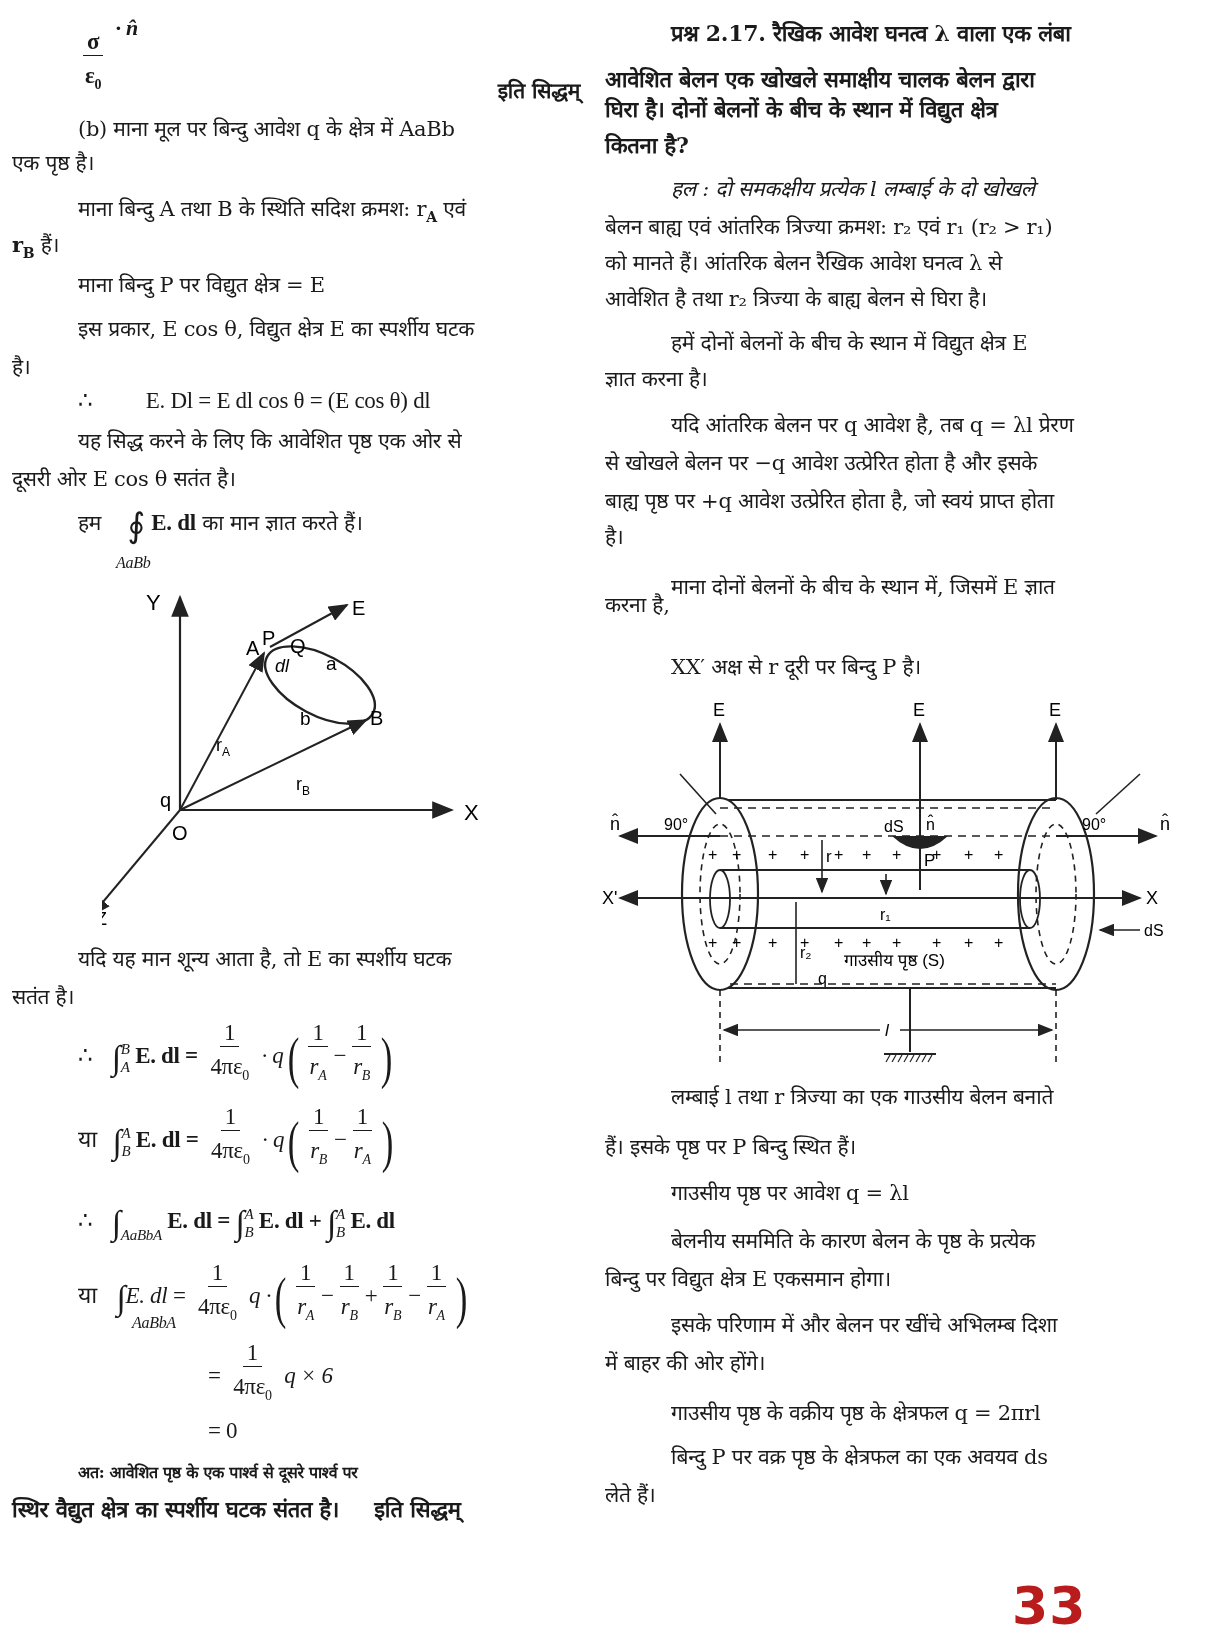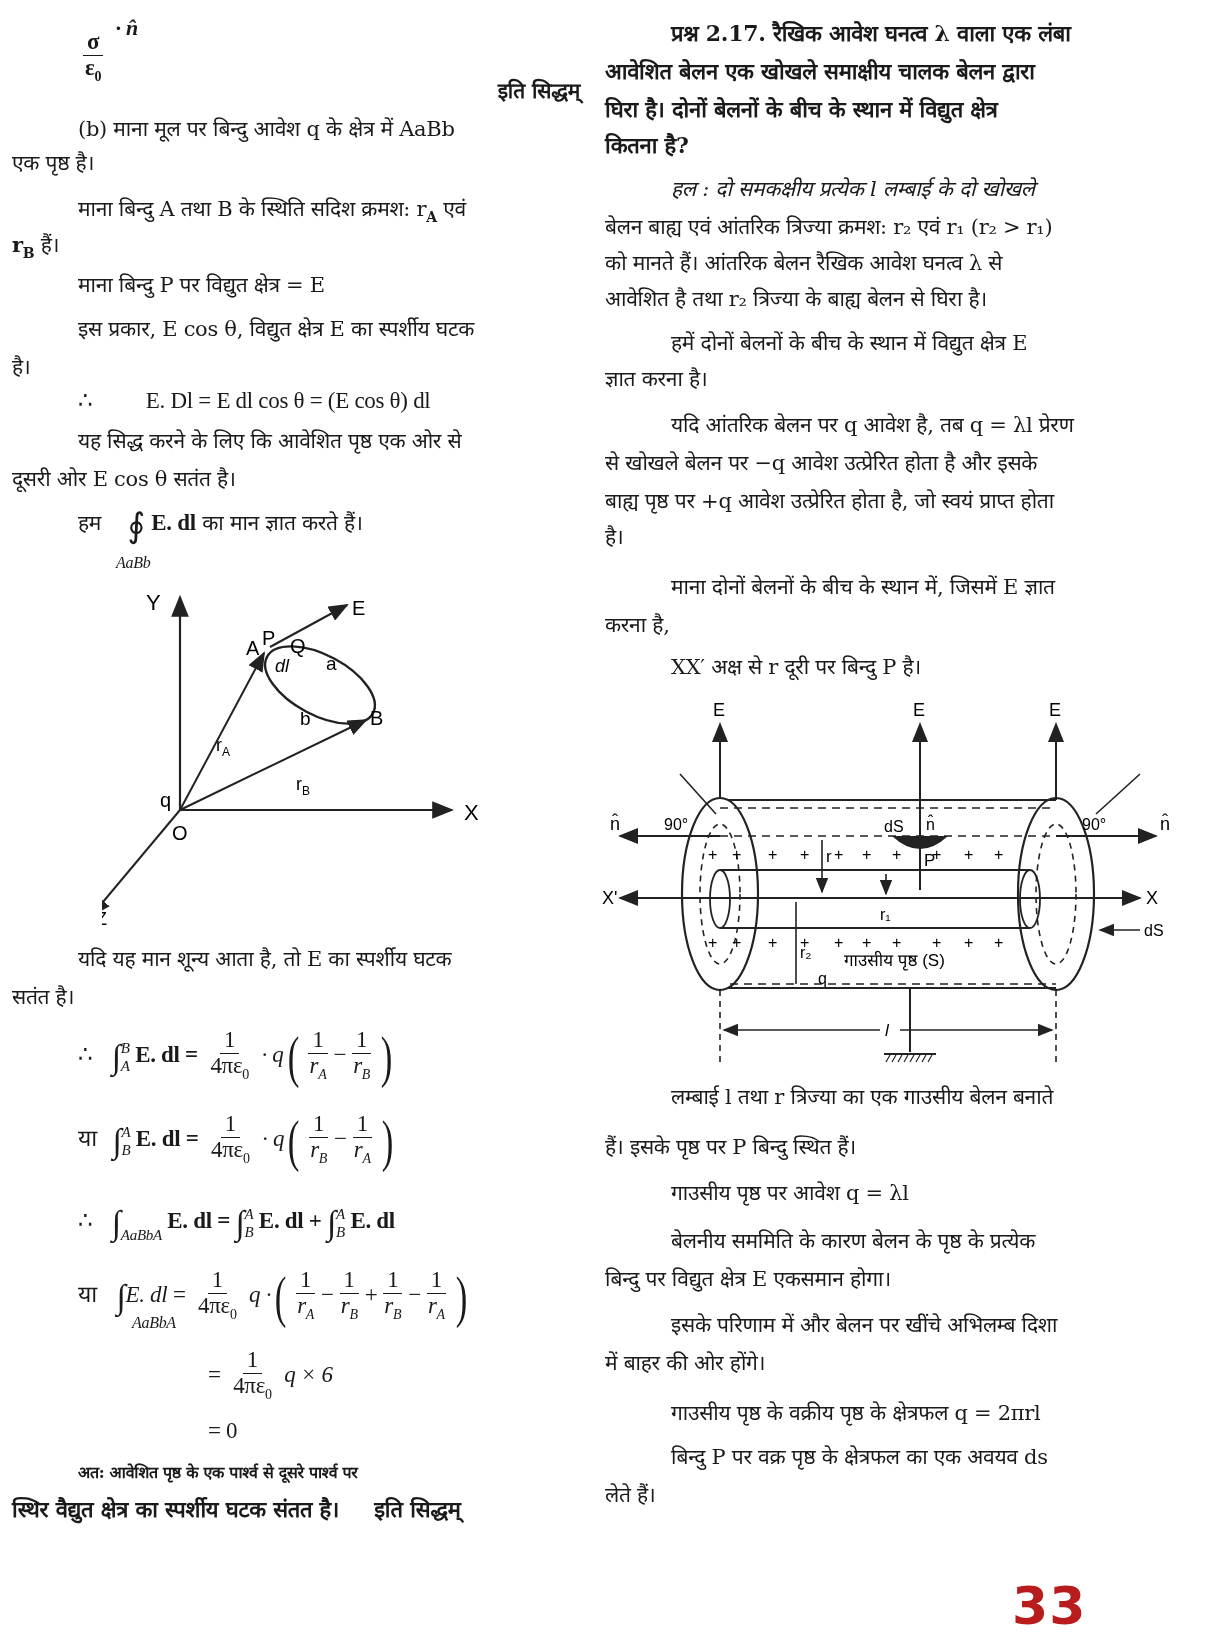--- a/index.html
+++ b/index.html
@@ -8,21 +8,21 @@
   .col { position:absolute; top:0; }
   .left { left:12px; width:568px; }
   .right { left:605px; width:610px; }
   .p { position:absolute; font-size:21px; line-height:34px; white-space:nowrap; letter-spacing:-0.3px; }
   .ind { padding-left:66px; }
   .bold { font-weight:bold; }
   .it { font-style:italic; font-family:"Liberation Serif", serif; }
   .math { font-family:"Liberation Serif", serif; font-size:23px; }
   .frac { display:inline-flex; flex-direction:column; align-items:center; vertical-align:middle; margin:0 3px; }
   .frac .n { border-bottom:1.5px solid #1a1a1a; padding:0 4px; line-height:26px; }
-  .frac .d { line-height:24px; padding:0 4px; }
+  .frac .d { line-height:40px; padding:0 4px; }
   .sub { font-size:14px; vertical-align:-6px; }
   .paren { font-size:58px; font-weight:100; vertical-align:middle; line-height:58px; transform:scaleX(0.6); display:inline-block; }
   .integral { font-size:34px; vertical-align:middle; }
   .pagenum { position:absolute; left:1012px; top:1578px; font-family:"DejaVu Sans", sans-serif;
              font-weight:bold; font-size:52px; line-height:56px; letter-spacing:1px; }
   svg text { font-family:"Liberation Sans", sans-serif; }
 </style>
 </head>
 <body>
 
@@ -187,35 +187,35 @@
 
   <div class="p bold ind" style="top:1456px; font-size:16px;">अत: आवेशित पृष्ठ के एक पार्श्व से दूसरे पार्श्व पर</div>
   <div class="p bold" style="top:1492px; font-size:22px;">
     <span>स्थिर वैद्युत क्षेत्र का स्पर्शीय घटक संतत है।</span>
     <span style="margin-left:28px;">इति सिद्धम्</span>
   </div>
 </div>
 
 <div class="col right">
   <div class="p bold ind" style="top:16px; font-size:22px;">प्रश्न 2.17. रैखिक आवेश घनत्व λ वाला एक लंबा</div>
-  <div class="p bold" style="top:54px; font-size:22px;">आवेशित बेलन एक खोखले समाक्षीय चालक बेलन द्वारा</div>
+  <div class="p bold" style="top:62px; font-size:22px;">आवेशित बेलन एक खोखले समाक्षीय चालक बेलन द्वारा</div>
   <div class="p bold" style="top:92px; font-size:22px;">घिरा है। दोनों बेलनों के बीच के स्थान में विद्युत क्षेत्र</div>
   <div class="p bold" style="top:128px; font-size:22px;">कितना है?</div>
   <div class="p ind" style="top:172px;font-style:italic;">हल : दो समकक्षीय प्रत्येक l लम्बाई के दो खोखले</div>
   <div class="p" style="top:210px;">बेलन बाह्य एवं आंतरिक त्रिज्या क्रमश: r₂ एवं r₁ (r₂ &gt; r₁)</div>
   <div class="p" style="top:246px;">को मानते हैं। आंतरिक बेलन रैखिक आवेश घनत्व λ से</div>
   <div class="p" style="top:282px;">आवेशित है तथा r₂ त्रिज्या के बाह्य बेलन से घिरा है।</div>
   <div class="p ind" style="top:326px;">हमें दोनों बेलनों के बीच के स्थान में विद्युत क्षेत्र E</div>
   <div class="p" style="top:362px;">ज्ञात करना है।</div>
   <div class="p ind" style="top:408px;">यदि आंतरिक बेलन पर q आवेश है, तब q = λl प्रेरण</div>
   <div class="p" style="top:446px;">से खोखले बेलन पर −q आवेश उत्प्रेरित होता है और इसके</div>
   <div class="p" style="top:484px;">बाह्य पृष्ठ पर +q आवेश उत्प्रेरित होता है, जो स्वयं प्राप्त होता</div>
   <div class="p" style="top:520px;">है।</div>
   <div class="p ind" style="top:570px;">माना दोनों बेलनों के बीच के स्थान में, जिसमें E ज्ञात</div>
-  <div class="p" style="top:608px;">करना है,</div>
+  <div class="p" style="top:588px;">करना है,</div>
   <div class="p ind" style="top:650px;">XX′ अक्ष से r दूरी पर बिन्दु P है।</div>
 
   <svg style="position:absolute; left:-5px; top:690px;" width="580" height="390" viewBox="0 0 580 390">
     <defs>
       <marker id="ah2" markerWidth="10" markerHeight="8" refX="9" refY="4" orient="auto">
           <path d="M0,0 L10,4 L0,8 Z" fill="#222"></path>
         </marker>
     </defs>
 
     <line x1="120" y1="110" x2="120" y2="34" stroke="#222" stroke-width="2" marker-end="url(#ah2)"></line>

